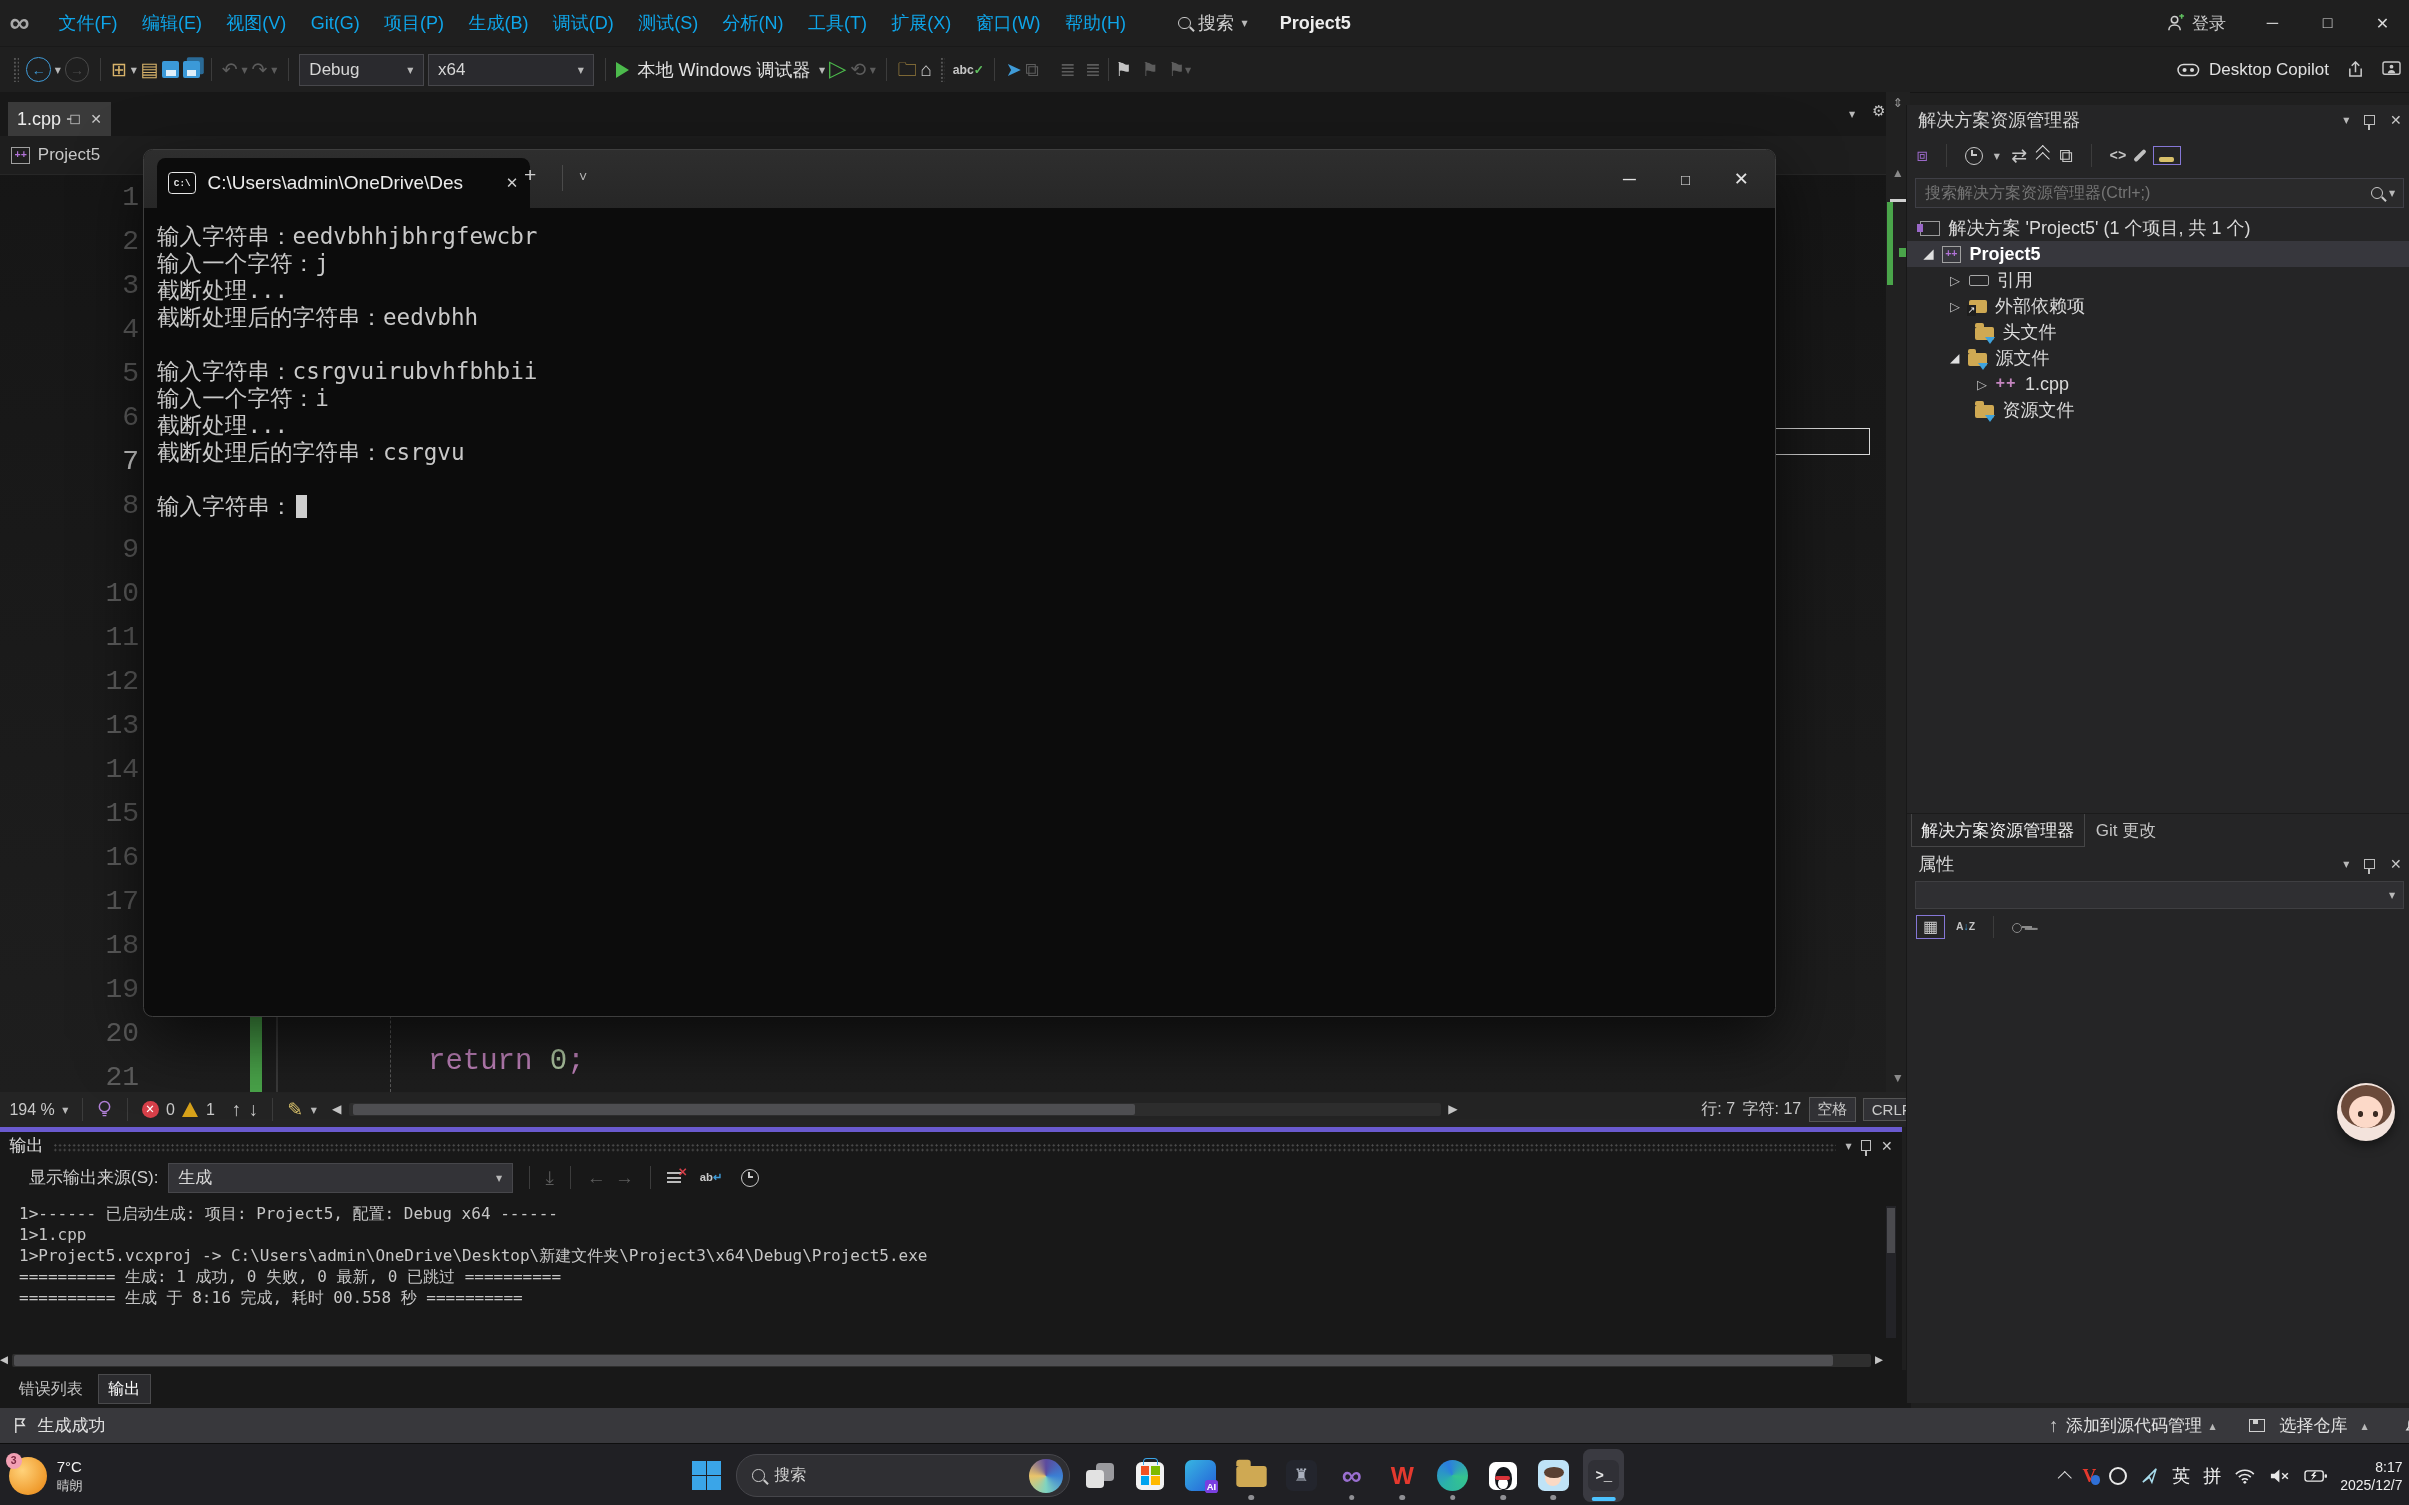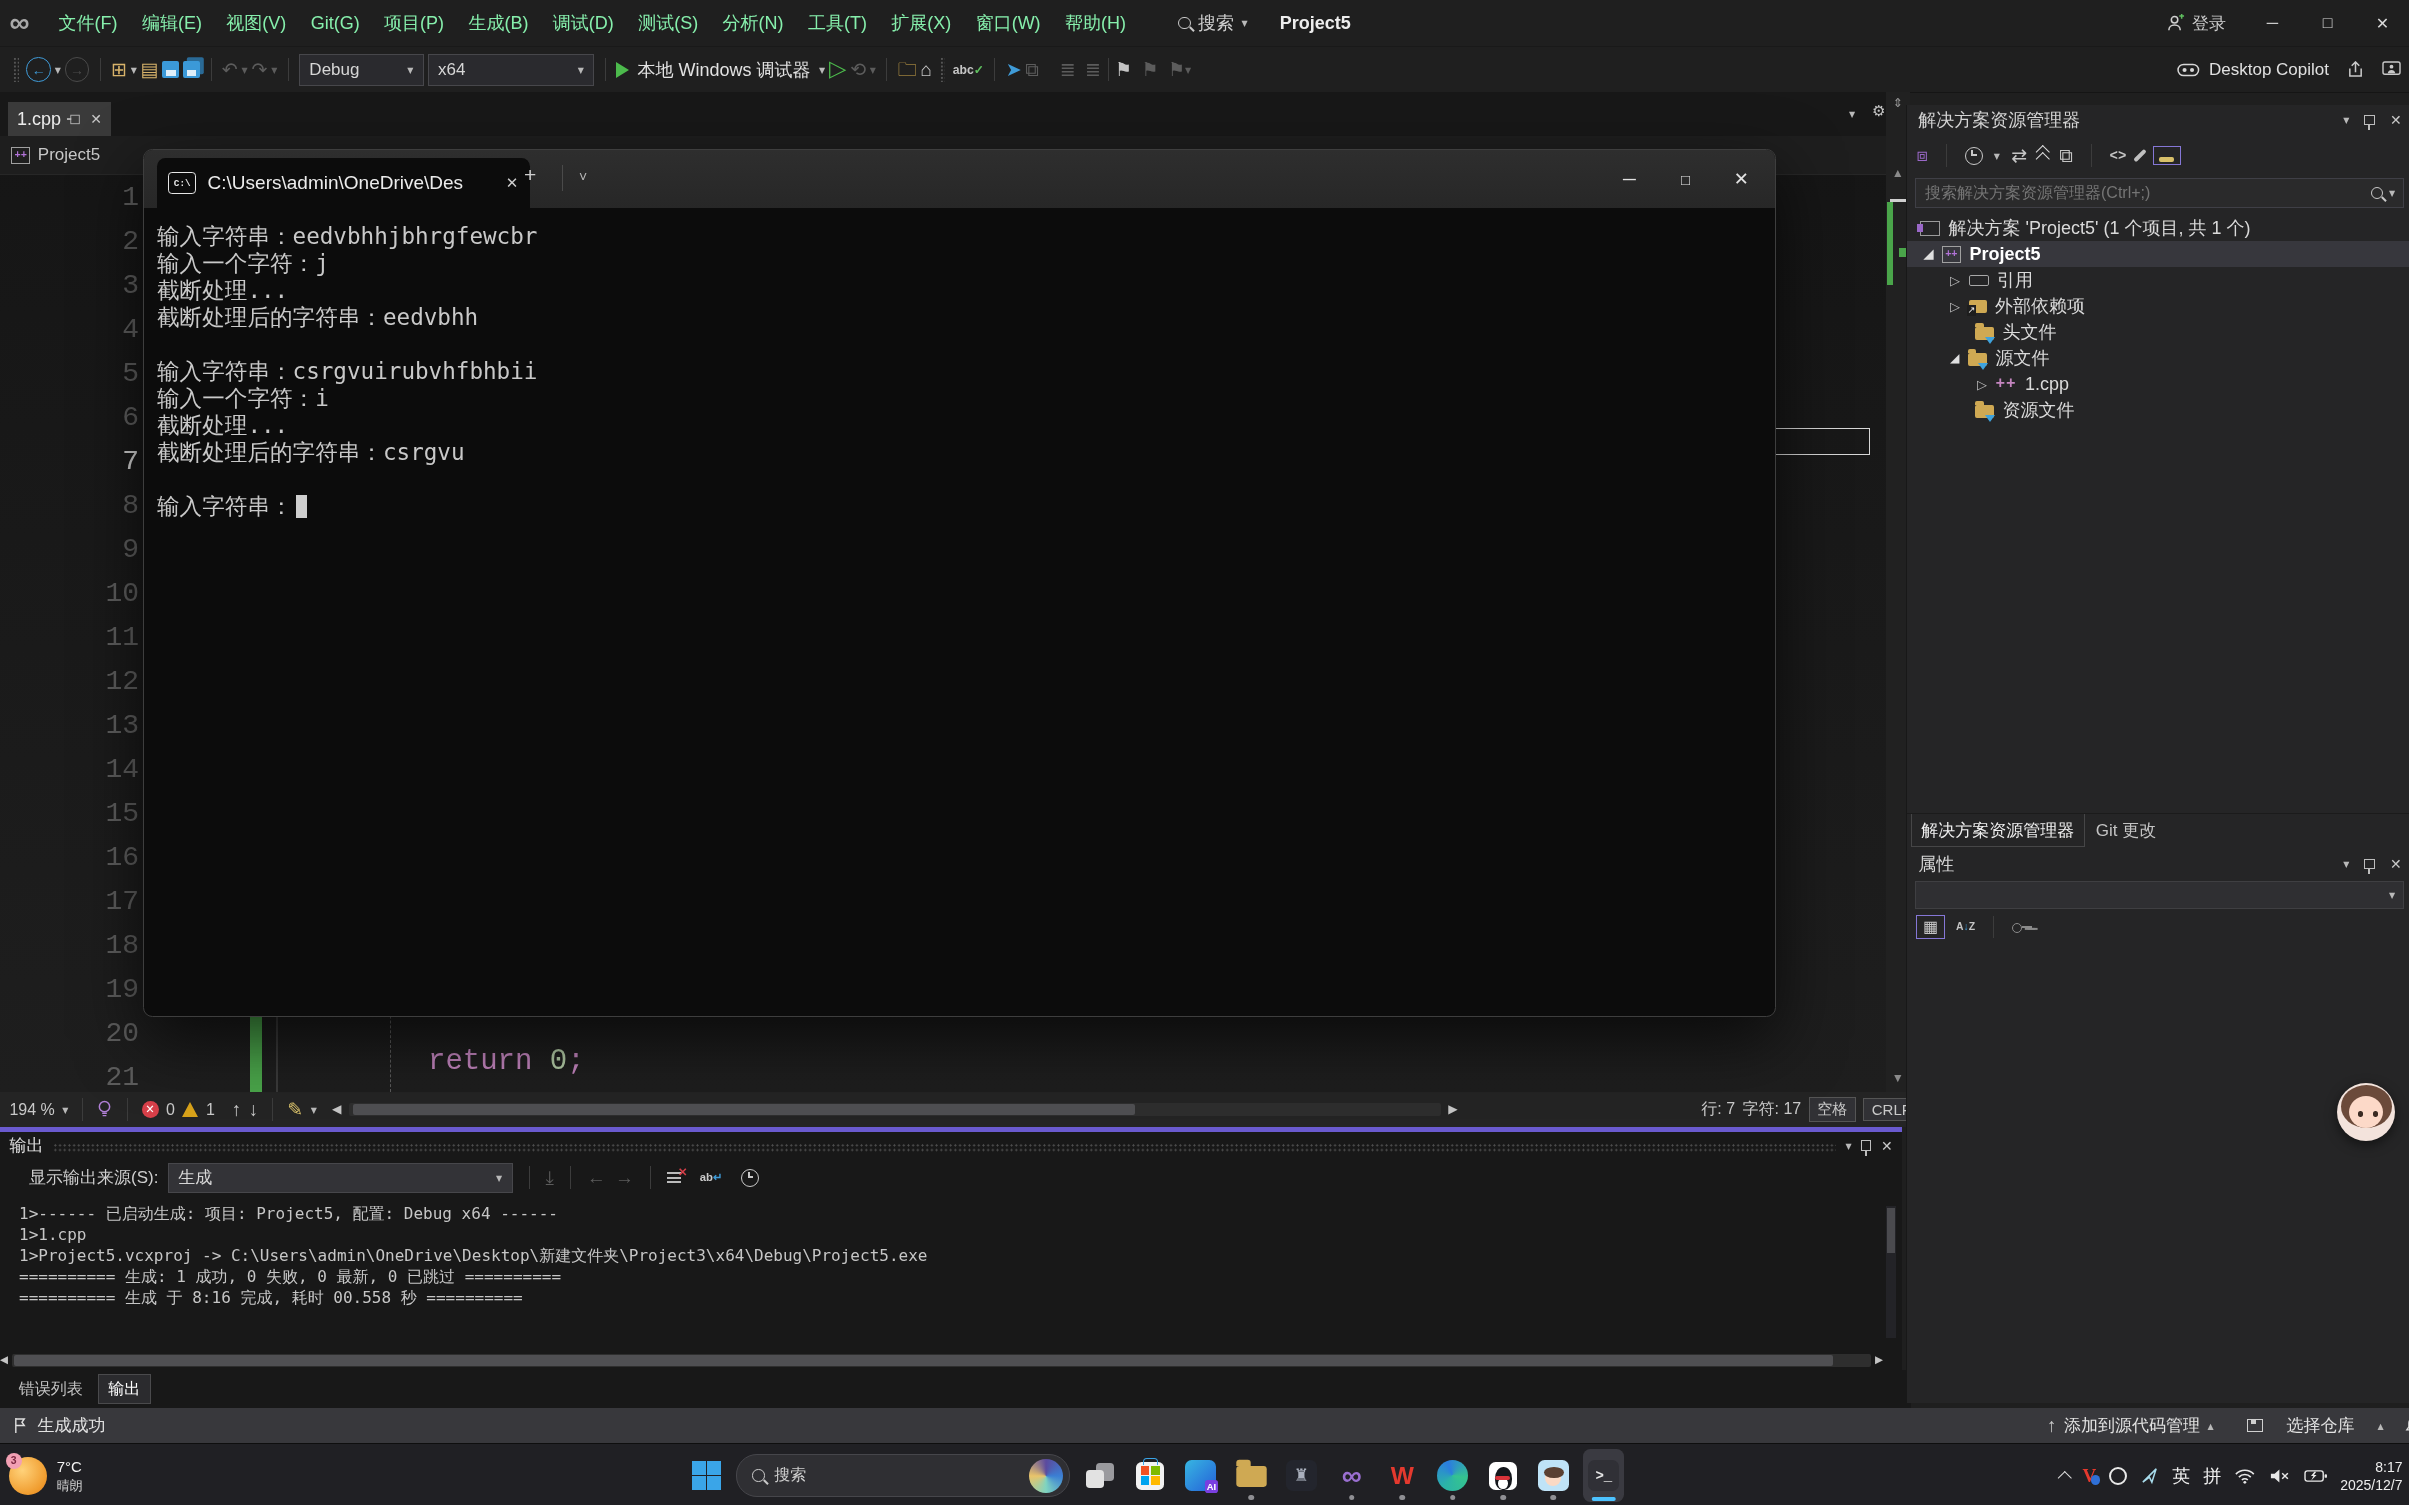--- a/index.html
+++ b/index.html
@@ -8,21 +8,21 @@
   .abs{position:absolute;}
   .flex{display:flex;align-items:center;}
   .grow{flex:1;}
   .sepv{width:0.9px;height:22.6px;background:#3c3c3c;margin:0 6.6px;}
   .chev{color:#b9b9b9;font-size:12.2px;}
   .glyph{color:#c5c5c5;font-size:19px;line-height:1;}
   .dis{color:#5c5c5c !important;}
   
   #titlebar{height:46px;background:#1f1f1f;display:flex;align-items:center;padding:0 0 0 9.4px;border-bottom:0.9px solid #191919;}
   .vslogo{font-size:28px;font-weight:bold;color:#a9a9a9;margin-right:17px;}
-  #menus span{padding:0 12.2px;font-size:18px;color:#86efac;cursor:default;margin-top:14px;}
+  #menus span{padding:0 12.2px;font-size:18px;color:#0ea5e9;cursor:default;margin-top:14px;}
   .tb-search{margin-left:40px;gap:7.5px;color:#cfcfcf;font-size:18px;}
   .lens{width:10.4px;height:10.4px;border:1.9px solid #c9c9c9;border-radius:50%;position:relative;display:inline-block;}
   .lens::after{content:"";position:absolute;width:5.6px;height:1.9px;background:#c9c9c9;transform:rotate(45deg);right:-4.7px;bottom:-1.9px;}
   #wintitle{margin-left:32px;font-size:18px;font-weight:bold;color:#ededed;}
   .winbtn{width:55px;height:45px;display:flex;align-items:center;justify-content:center;color:#d9d9d9;font-size:16px;}
   
   #toolbar{height:45px;background:#1f1f1f;display:flex;align-items:center;padding:0 9.4px;border-bottom:0.9px solid #151515;gap:3.8px;}
   .dots-v{width:5.6px;height:24.5px;background-image:radial-gradient(#555 0.9px,transparent 1.1px);background-size:3.8px 3.8px;margin:0 3.8px;}
   .circ{width:22.6px;height:22.6px;border-radius:50%;display:inline-flex;align-items:center;justify-content:center;font-size:14px;}
   .circ.blue{border:1.9px solid #3f9bd8;color:#3f9bd8;}
@@ -515,21 +515,21 @@
     <svg width="15" height="19" viewBox="0 0 16 20">
         <path d="M3 2v16M3 3h9l-2.5 3.5L12 10H3" fill="none" stroke="#dedede" stroke-width="1.5"></path>
       </svg>
     <span>生成成功</span>
     <div class="grow"></div>
     <div class="flex" style="gap:7.5px;margin-right:24.5px;">
       <span class="glyph">↑</span>
       <span>添加到源代码管理</span>
       <span class="chev">▴</span>
     </div>
-    <div class="flex" style="gap:23px;margin-right:12px;">
+    <div class="flex" style="gap:14px;margin-right:28px;">
       <span style="width:14px;height:11.3px;border:1.9px solid #d0d0d0;position:relative;display:inline-block;">
           <i style="position:absolute;left:2.8px;top:0;width:4.7px;height:3.8px;background:#d0d0d0;"></i>
         </span>
       <span>选择仓库</span>
       <span class="chev">▴</span>
     </div>
     <span class="bell">
       <svg width="18" height="19" viewBox="0 0 19 20">
           <path d="M9.5 2a5.4 5.4 0 0 0-5.4 5.4v4.2L2 14.6h15l-2.1-3V7.4A5.4 5.4 0 0 0 9.5 2z" fill="none" stroke="#dedede" stroke-width="1.5"></path>
           <path d="M7.4 16.6a2.1 2.1 0 0 0 4.2 0" fill="none" stroke="#dedede" stroke-width="1.5"></path>

